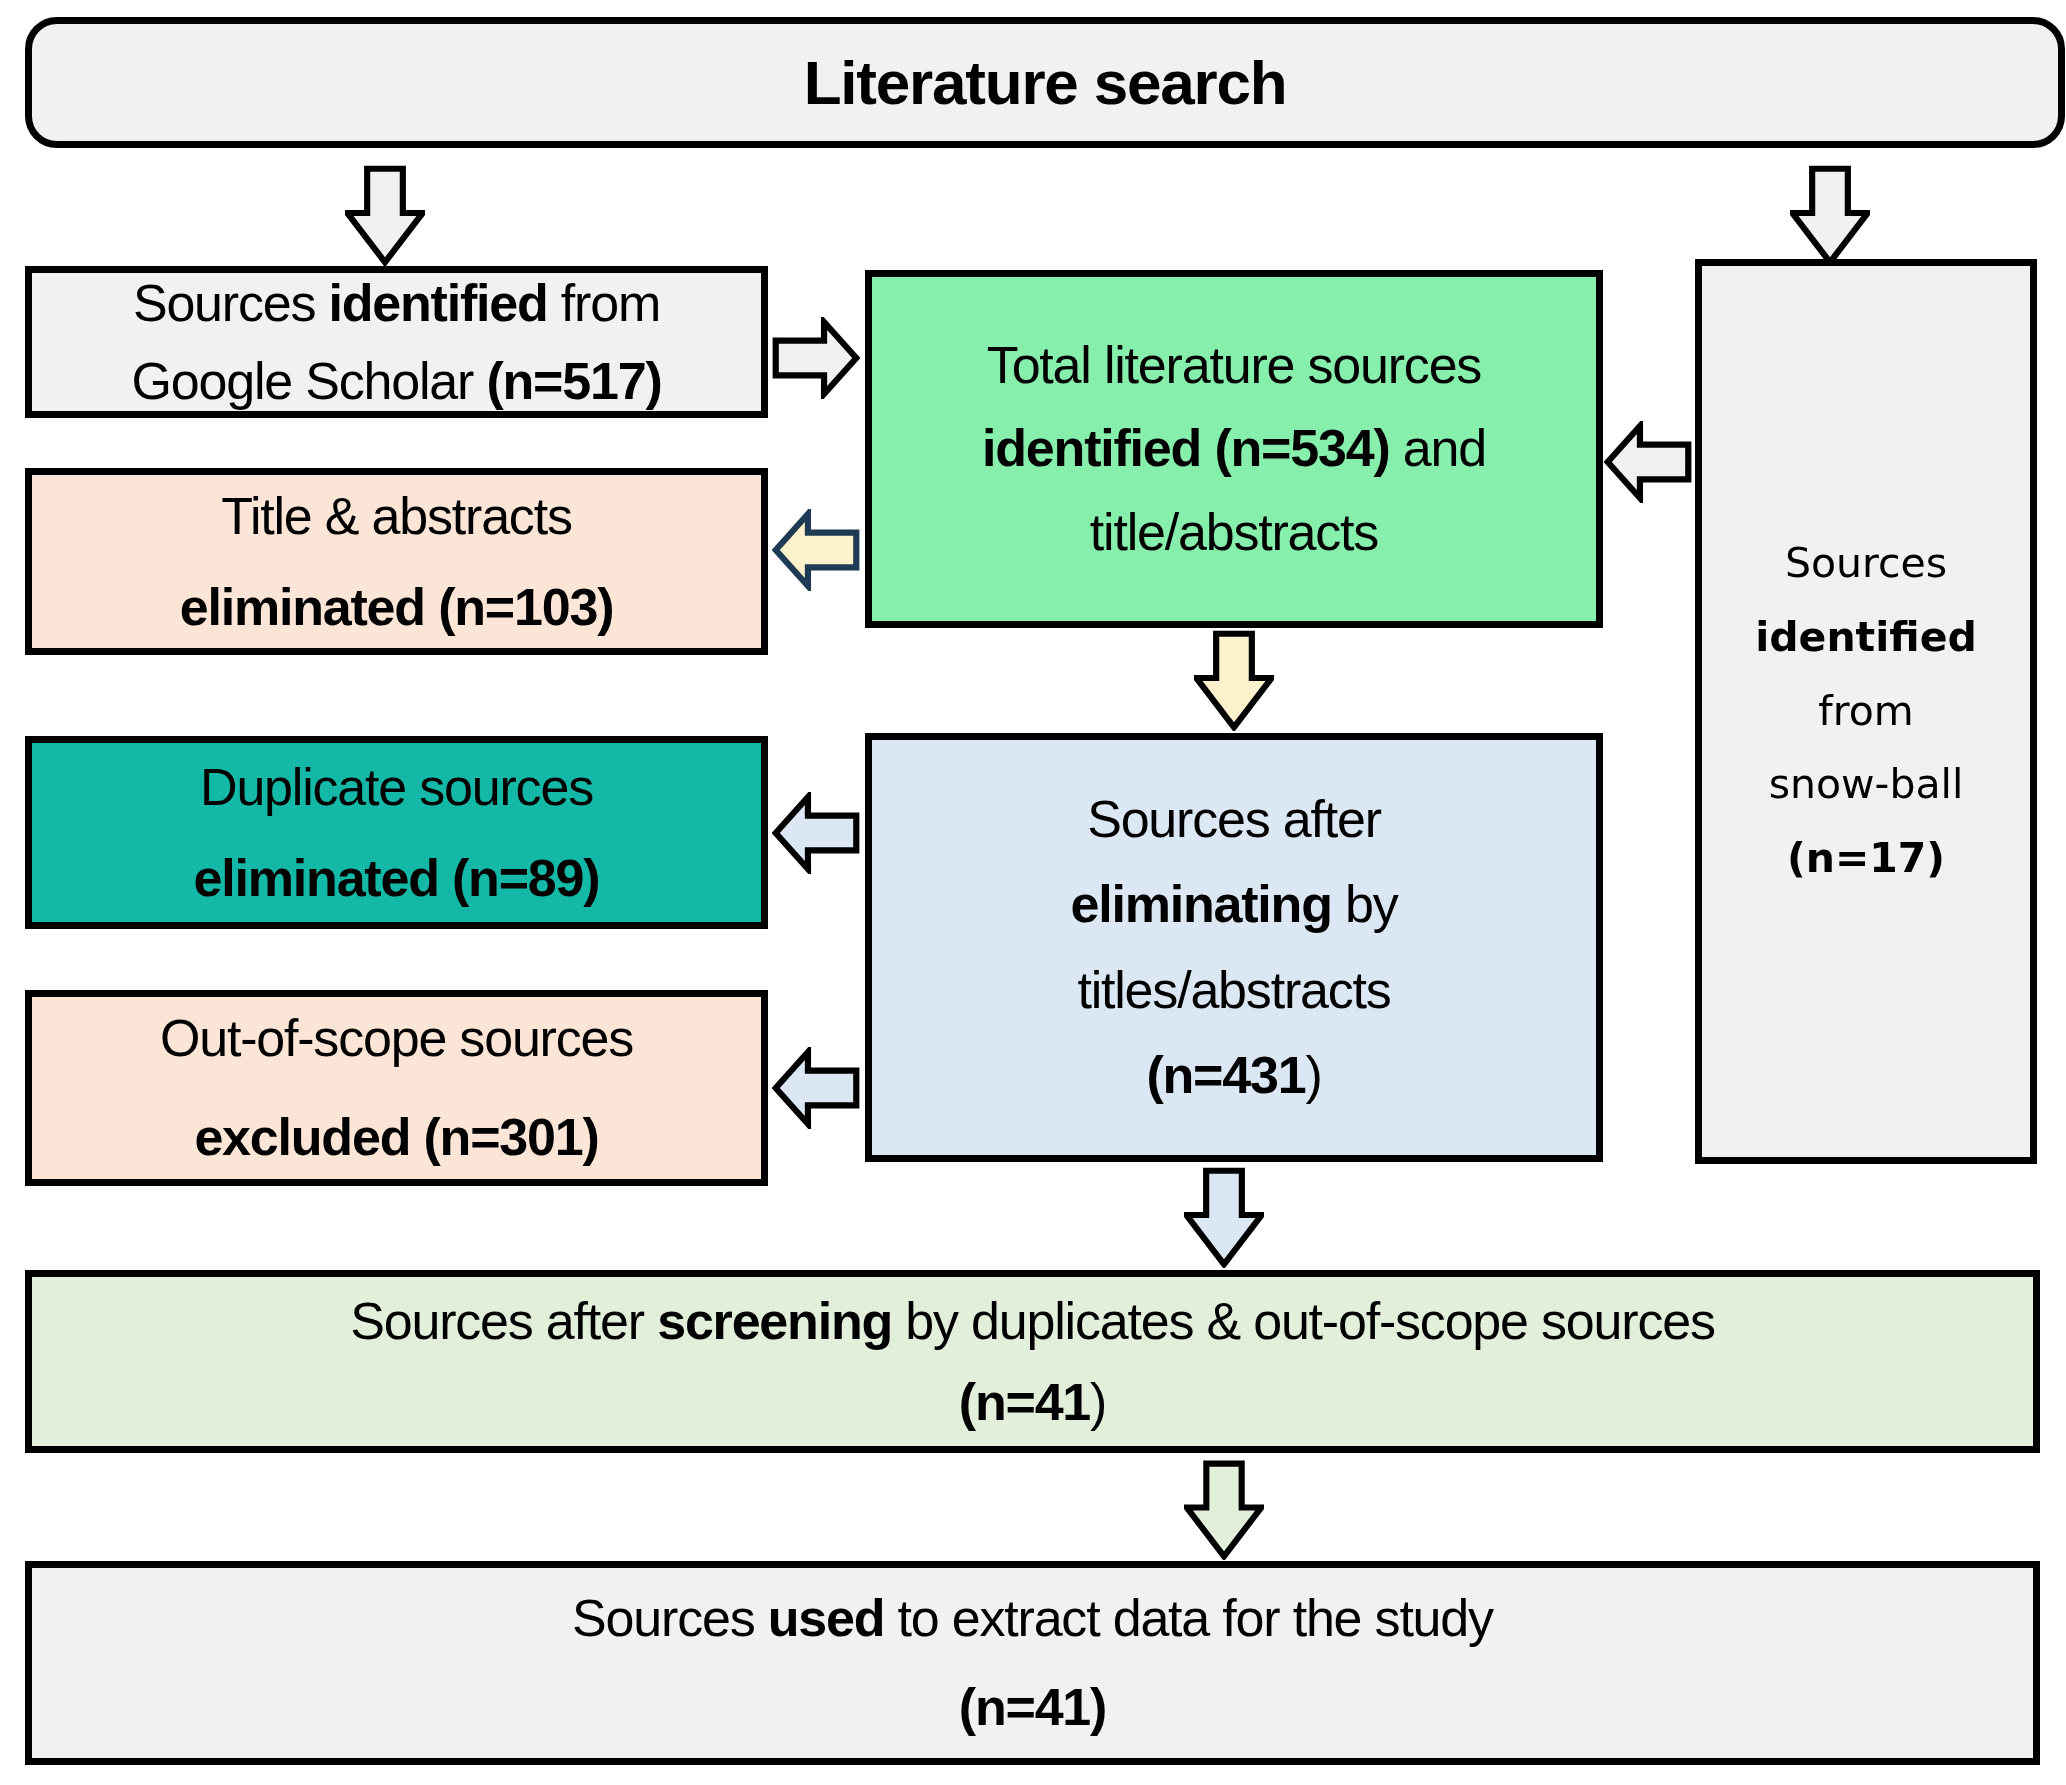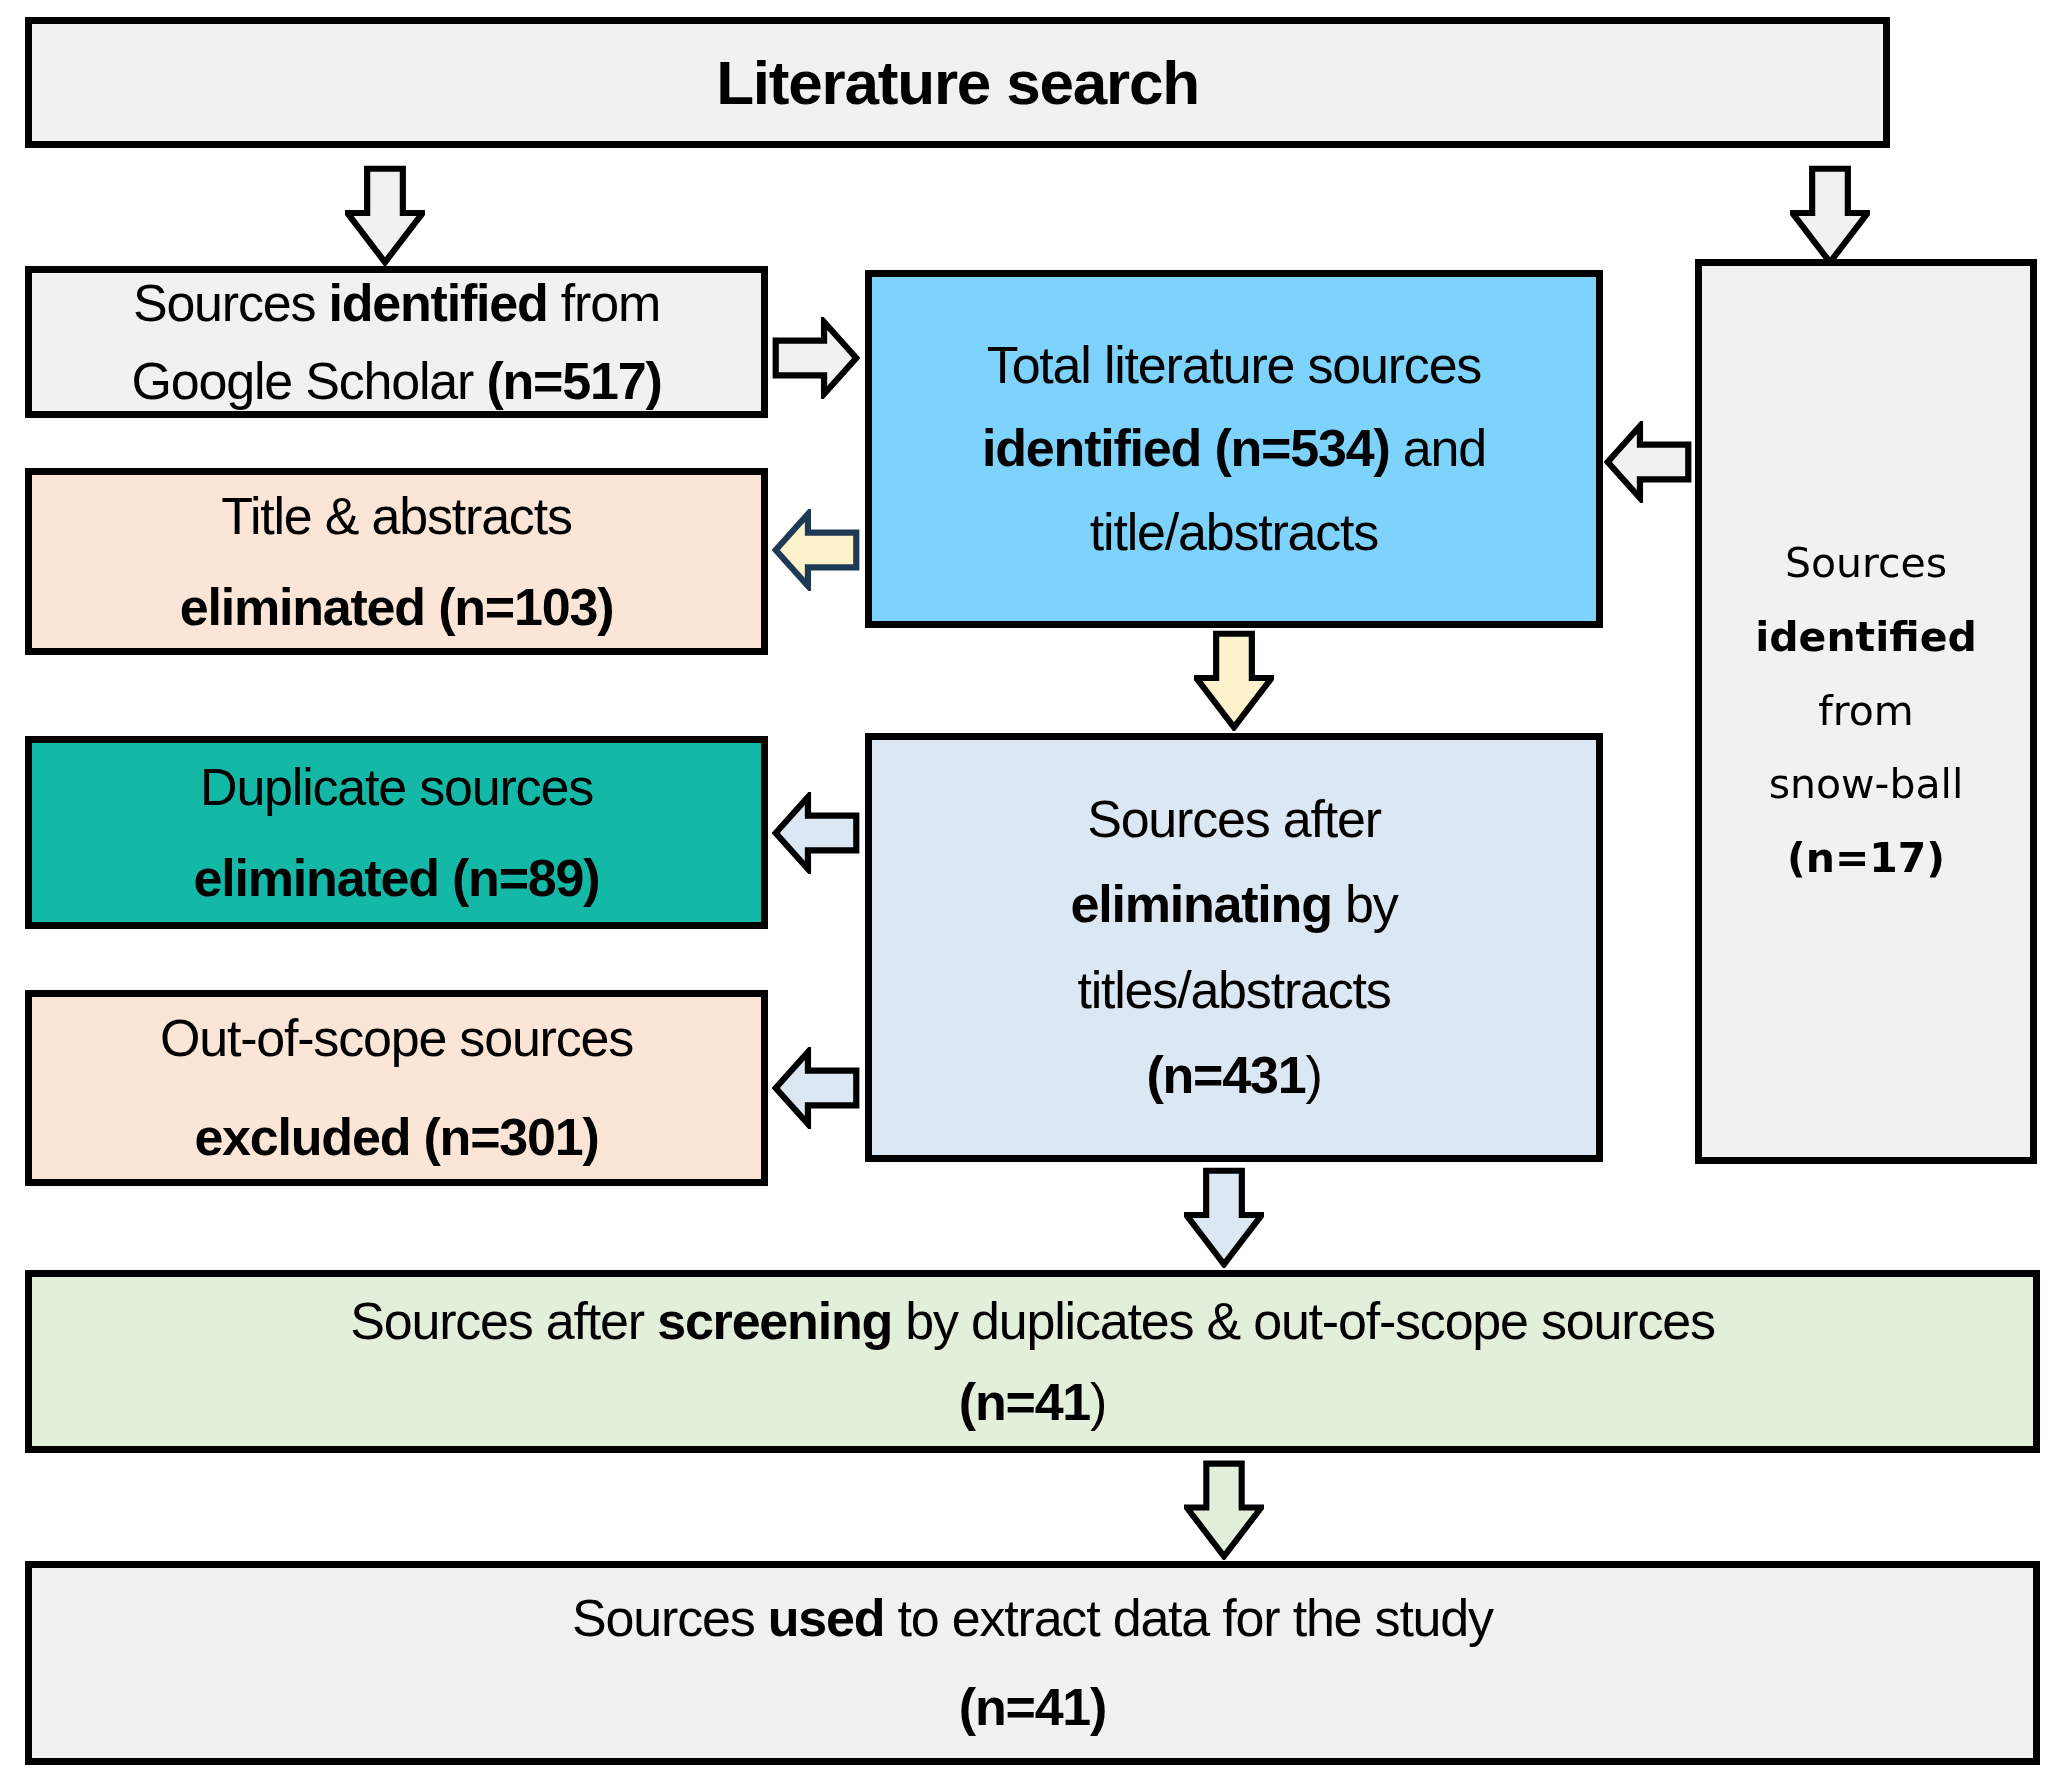--- a/index.html
+++ b/index.html
@@ -45,21 +45,21 @@
   #box-green .tline { line-height: 1.55; text-align: right; }
   #box-used .tline { line-height: 1.72; }
   #box-snowball .tline {
     font-family: "DejaVu Sans", sans-serif;
     font-size: 41px;
     line-height: 1.8;
     letter-spacing: 0px;
   }
   .arrow { position: absolute; }
   
-  #box-literature-search { left: 25px;  top: 17.3px;   width: 1865px; height: 131px; }
+  #box-literature-search { left: 25px;  top: 17.3px;   width: 2040px; height: 131px; border-radius: 32px; }
   #box-google-scholar    { left: 25px;  top: 266px;  width: 743px; height: 152px; }
   #box-total             { left: 865px; top: 270px; width: 738px; height: 358px; }
   #box-snowball          { left: 1695px; top: 259px; width: 342px;  height: 905px; }
   #box-title-abstracts   { left: 25px;  top: 468px;  width: 743px; height: 187px; }
   #box-blue              { left: 865px; top: 733px; width: 738px; height: 429px; }
   #box-duplicate         { left: 25px;  top: 736px; width: 743px; height: 193px; }
   #box-out-of-scope      { left: 25px;  top: 990px; width: 743px; height: 196px; }
   #box-green             { left: 25px;  top: 1270px; width: 2015px; height: 183px; }
   #box-used              { left: 25px;  top: 1561px; width: 2015px; height: 204px; }
 
@@ -81,21 +81,21 @@
 
   <div class="box" id="box-literature-search" style="background-color: rgb(241, 241, 241);">
       <div class="tline"><span class="bold">Literature search</span></div>
     </div>
 
   <div class="box" id="box-google-scholar" style="background-color: rgb(241, 241, 241);">
       <div class="tline"><span>Sources </span><span class="bold">identified</span><span> from</span></div>
       <div class="tline"><span>Google Scholar </span><span class="bold">(n=517)</span></div>
     </div>
 
-  <div class="box" id="box-total" style="background-color: #7dd3fc;">
+  <div class="box" id="box-total" style="background-color: #86efac;">
       <div class="tline"><span>Total literature sources</span></div>
       <div class="tline"><span class="bold">identified (n=534)</span><span> and</span></div>
       <div class="tline"><span>title/abstracts</span></div>
     </div>
 
   <div class="box" id="box-snowball" style="background-color: rgb(241, 241, 241);">
       <div class="tline"><span>Sources</span></div>
       <div class="tline"><span class="bold">identified</span></div>
       <div class="tline"><span>from</span></div>
       <div class="tline"><span>snow-ball</span></div>

